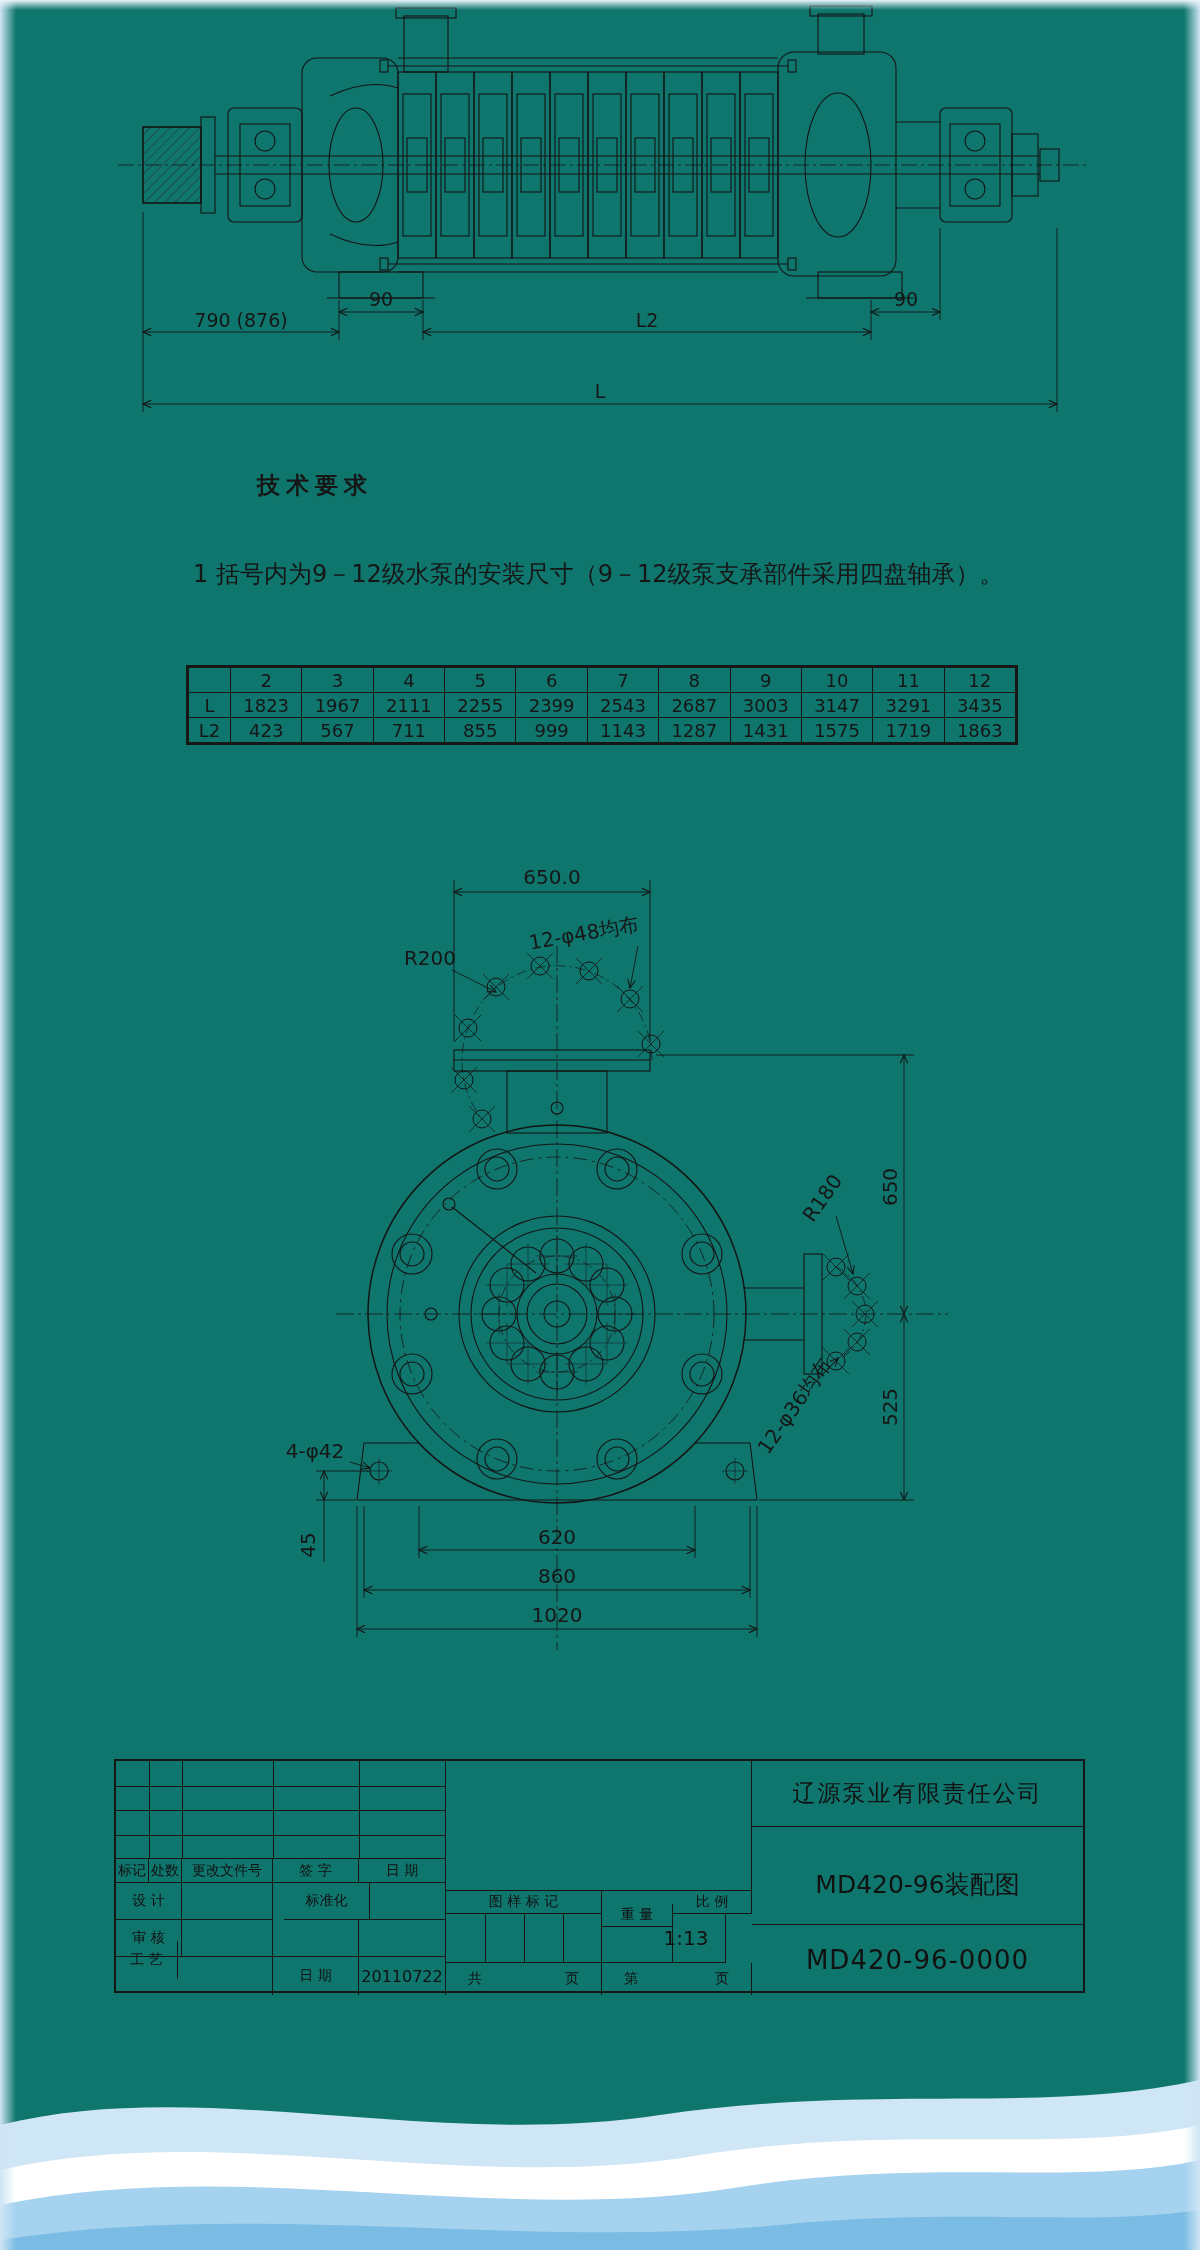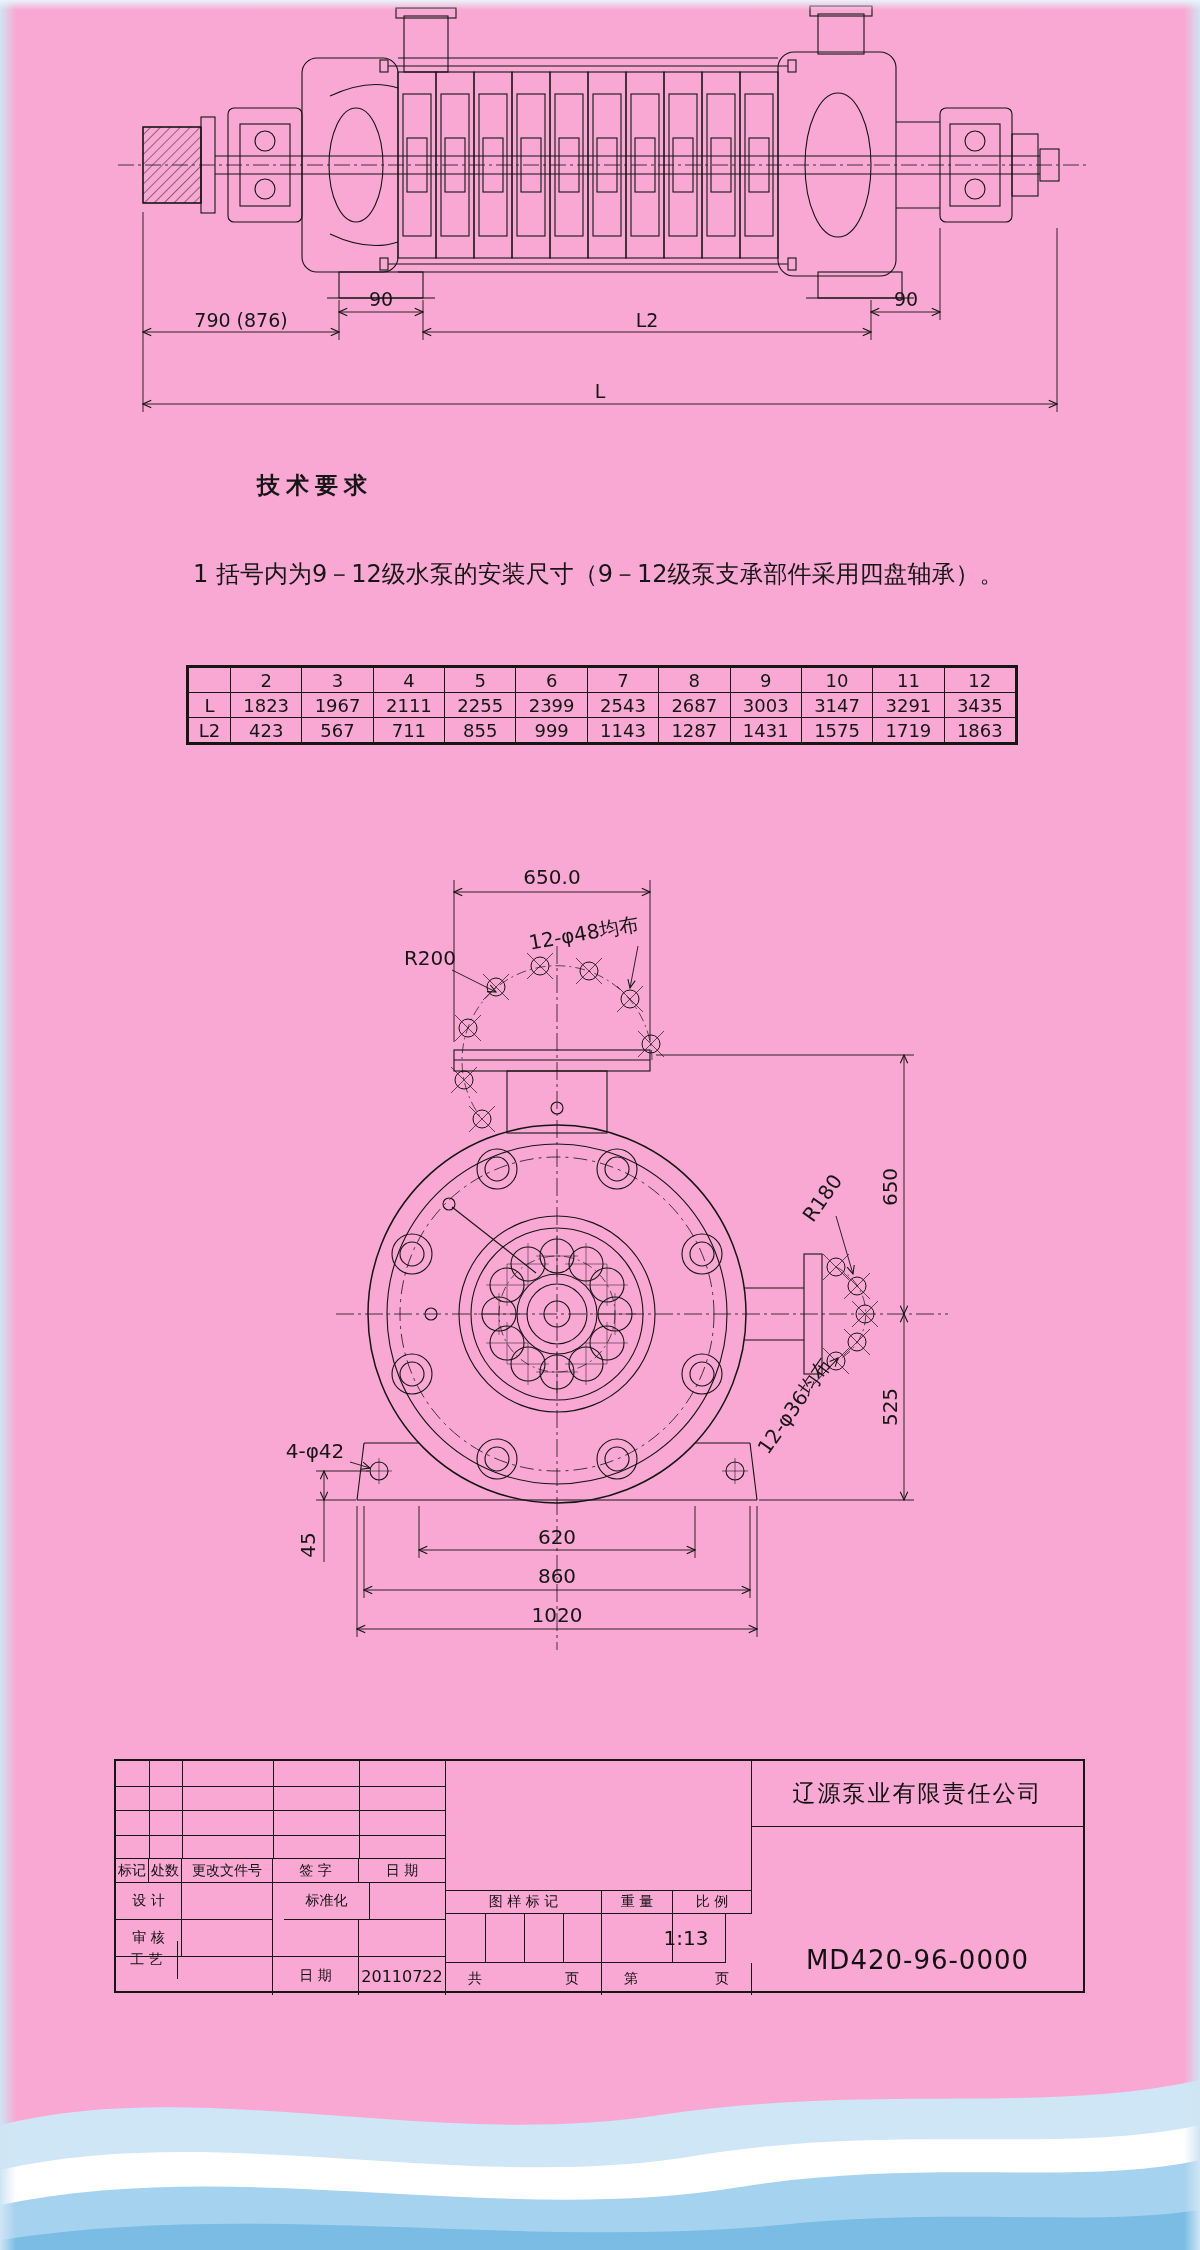--- a/index.html
+++ b/index.html
@@ -1,16 +1,16 @@
 <!DOCTYPE html>
 <html><head>
 <meta charset="utf-8">
 <style>
   html,body{margin:0;padding:0;background:#eef6fb;}
-  .page{position:relative;width:1200px;height:2250px;background:#f9a8d4;overflow:hidden;
+  .page{position:relative;width:1200px;height:2250px;background:#0f766e;overflow:hidden;
         font-family:"DejaVu Sans","Liberation Sans",sans-serif;color:#111;}
   .abs{position:absolute;}
   .edge{position:absolute;top:0;bottom:0;width:16px;pointer-events:none;}
   .edge.l{left:0;background:linear-gradient(90deg,#cfe5f4,rgba(255,255,255,0));}
   .edge.r{right:0;background:linear-gradient(270deg,#cfe5f4,rgba(255,255,255,0));}
   .edge-top{position:absolute;left:0;right:0;top:0;height:10px;background:linear-gradient(180deg,#e9f4fb,rgba(255,255,255,0));pointer-events:none;}
   .heading{font-size:23px;letter-spacing:6px;font-weight:bold;color:#161616;}
   .note{font-size:24px;color:#161616;white-space:nowrap;}
   .tablewrap{border:2px solid #161616;}
   table.dims{border-collapse:collapse;table-layout:fixed;width:828px;font-size:18px;color:#161616;}
@@ -387,39 +387,40 @@
     <div class="tb-cell" style="left:157px;top:159px;width:86px;height:37px"></div>
     <div class="tb-cell" style="left:243px;top:159px;width:87px;height:37px"></div>
 
     <div class="tb-cell noB" style="left:0px;top:180px;width:62px;height:38px">工 艺</div>
     <div class="tb-cell noB" style="left:66px;top:196px;width:91px;height:38px"></div>
     <div class="tb-cell noB" style="left:157px;top:196px;width:86px;height:38px">日 期</div>
     <div class="tb-cell noB" style="left:243px;top:196px;width:87px;height:38px;font-size:16px">20110722</div>
 
     <div class="tb-cell" style="left:330px;top:0px;width:306px;height:130px"></div>
     <div class="tb-cell" style="left:330px;top:130px;width:156px;height:23px">图 样 标 记</div>
-    <div class="tb-cell" style="left:486px;top:130px;width:71px;height:23px">重 量</div>
+    <div class="tb-cell" style="left:486px;top:143px;width:71px;height:23px">重 量</div>
     <div class="tb-cell" style="left:557px;top:130px;width:79px;height:23px">比 例</div>
 
     <div class="tb-grid" style="left:330px;top:153px;width:156px;height:49px;
          background-image:linear-gradient(#161616,#161616),linear-gradient(#161616,#161616),linear-gradient(#161616,#161616);
          background-size:1px 100%,1px 100%,1px 100%;background-position:39px 0,78px 0,117px 0;background-repeat:no-repeat;"></div>
     <div class="tb-cell" style="left:486px;top:153px;width:71px;height:49px"></div>
     <div class="tb-cell" style="left:531px;top:153px;width:79px;height:49px;font-size:20px">1:13</div>
 
     <div class="tb-cell noB spread" style="left:330px;top:202px;width:156px;height:32px">
       <span>共</span>
       <span>页</span>
     </div>
     <div class="tb-cell noB spread" style="left:486px;top:202px;width:150px;height:32px">
       <span>第</span>
       <span>页</span>
     </div>
 
     <div class="tb-cell noR" style="left:636px;top:0px;width:331px;height:66px;font-size:23px;letter-spacing:2px">辽源泵业有限责任公司</div>
+    <div class="tb-cell noR" style="left:636px;top:83px;width:331px;height:81px;font-size:25px">MD420-96装配图</div>
     <div class="tb-cell noR noB" style="left:636px;top:164px;width:331px;height:70px;font-size:26px;letter-spacing:1px">MD420-96-0000</div>
   </div>
 
   <svg class="abs" style="left:0;top:2055px" width="1200" height="195" viewBox="0 0 1200 195">
     <path d="M0,70 C200,20 430,95 660,60 C880,28 1040,60 1200,25 L1200,195 L0,195 Z" fill="#cfe6f6"></path>
     <path d="M0,115 C220,65 470,140 700,100 C900,68 1060,100 1200,70 L1200,195 L0,195 Z" fill="#ffffff"></path>
     <path d="M0,150 C240,100 500,172 740,132 C930,102 1080,132 1200,105 L1200,195 L0,195 Z" fill="#a5d2ee"></path>
     <path d="M0,185 C260,145 520,195 780,170 C960,152 1090,172 1200,155 L1200,195 L0,195 Z" fill="#7abce4"></path>
   </svg>
 

